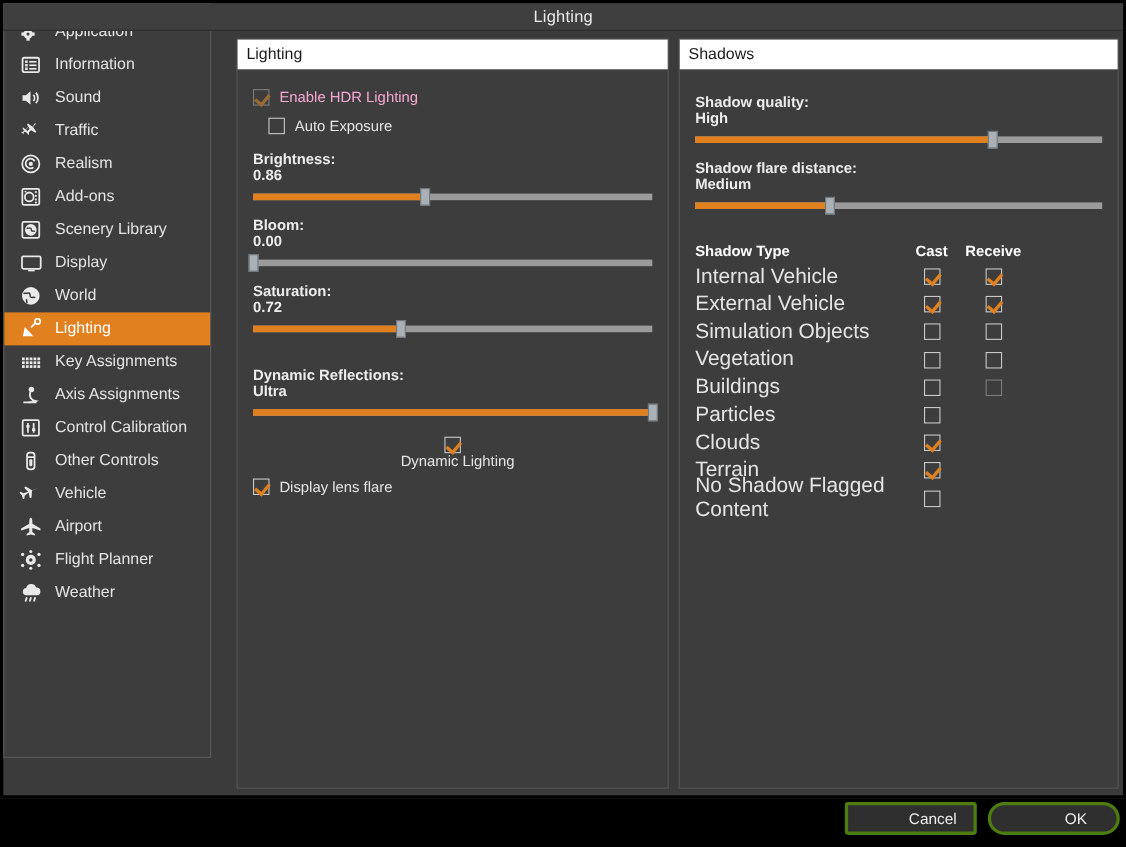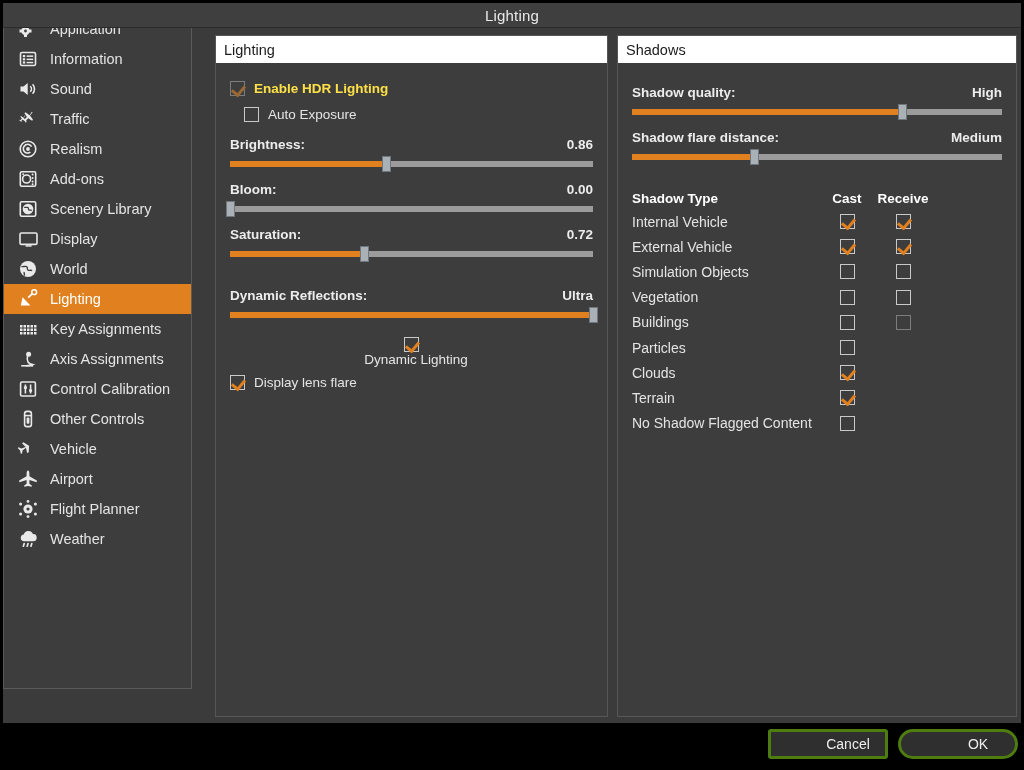--- a/index.html
+++ b/index.html
@@ -94,29 +94,30 @@
     position: absolute;
     left: 3px; top: 1px;
     width: 6px; height: 10px;
     border: solid #e0801f;
     border-width: 0 3px 3px 0;
     transform: rotate(40deg);
   }
   .cb.disabled { border-color: #7d7d7d; }
   .cb.disabled.checked::after { border-color: #9a6a33; }
   .cb-label { margin-left: 9px; color: #e4e4e4; font-size: 13.5px; }
-  .cb-label.dim { color: #fde047; font-weight: bold; }
+  .cb-label.dim { color: #f9a8d4; }
 
   
   .slider-block { margin-top: 4px; }
   .slider-head {
     display: flex; justify-content: space-between; align-items: baseline;
     color: #ececec; font-size: 13.5px;
     font-weight: bold;
     margin-bottom: 4px;
+    flex-direction: column;
   }
   .slider-head .val { font-weight: bold; }
   .track {
     position: relative;
     height: 16px;
   }
   .track-bg {
     position: absolute; left: 0; top: 5px;
     width: 100%; height: 6px;
     background: #9b9b9b;
@@ -138,21 +139,21 @@
   
   .sh-table { margin-top: 22px; }
   .sh-head {
     display: flex; align-items: center;
     color: #ffffff; font-size: 13.5px; font-weight: bold;
     height: 22px;
   }
   .sh-row {
     display: flex; align-items: center;
     height: 25.2px;
-    color: #e4e4e4; font-size: 14px;
+    color: #e4e4e4; font-size: 19px;
   }
   .col-name { width: 190px; flex: 0 0 190px; }
   .col-cast { width: 50px; flex: 0 0 50px; display: flex; justify-content: center; }
   .col-recv { width: 62px; flex: 0 0 62px; display: flex; justify-content: center; }
 
   
   .btn {
     position: absolute;
     height: 30px;
     background: #2f2f2f;

